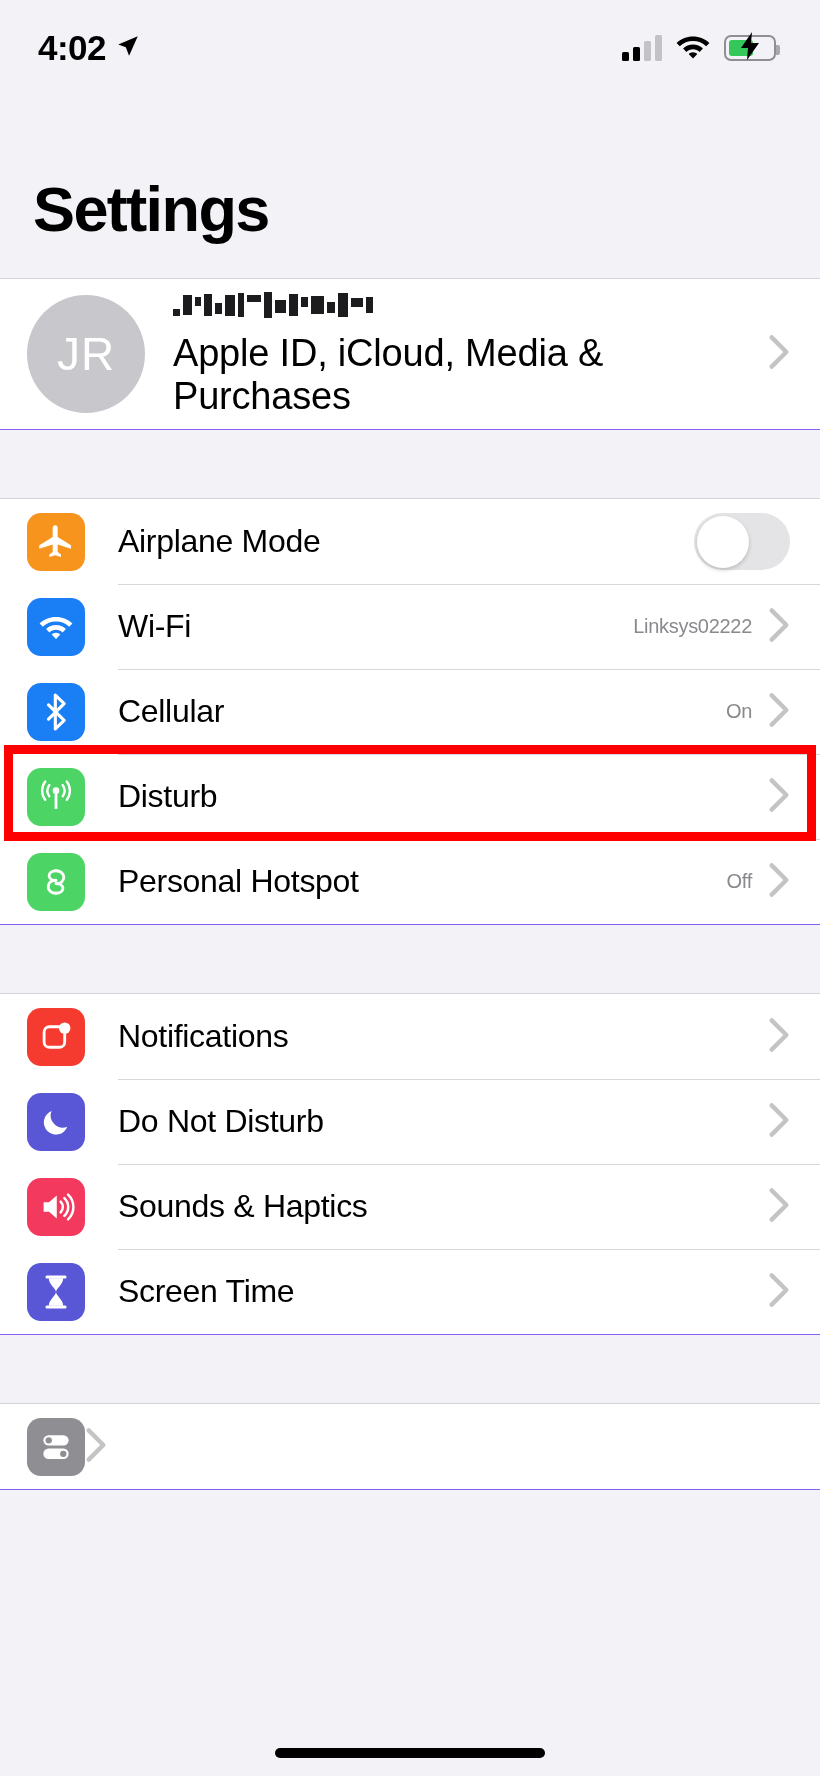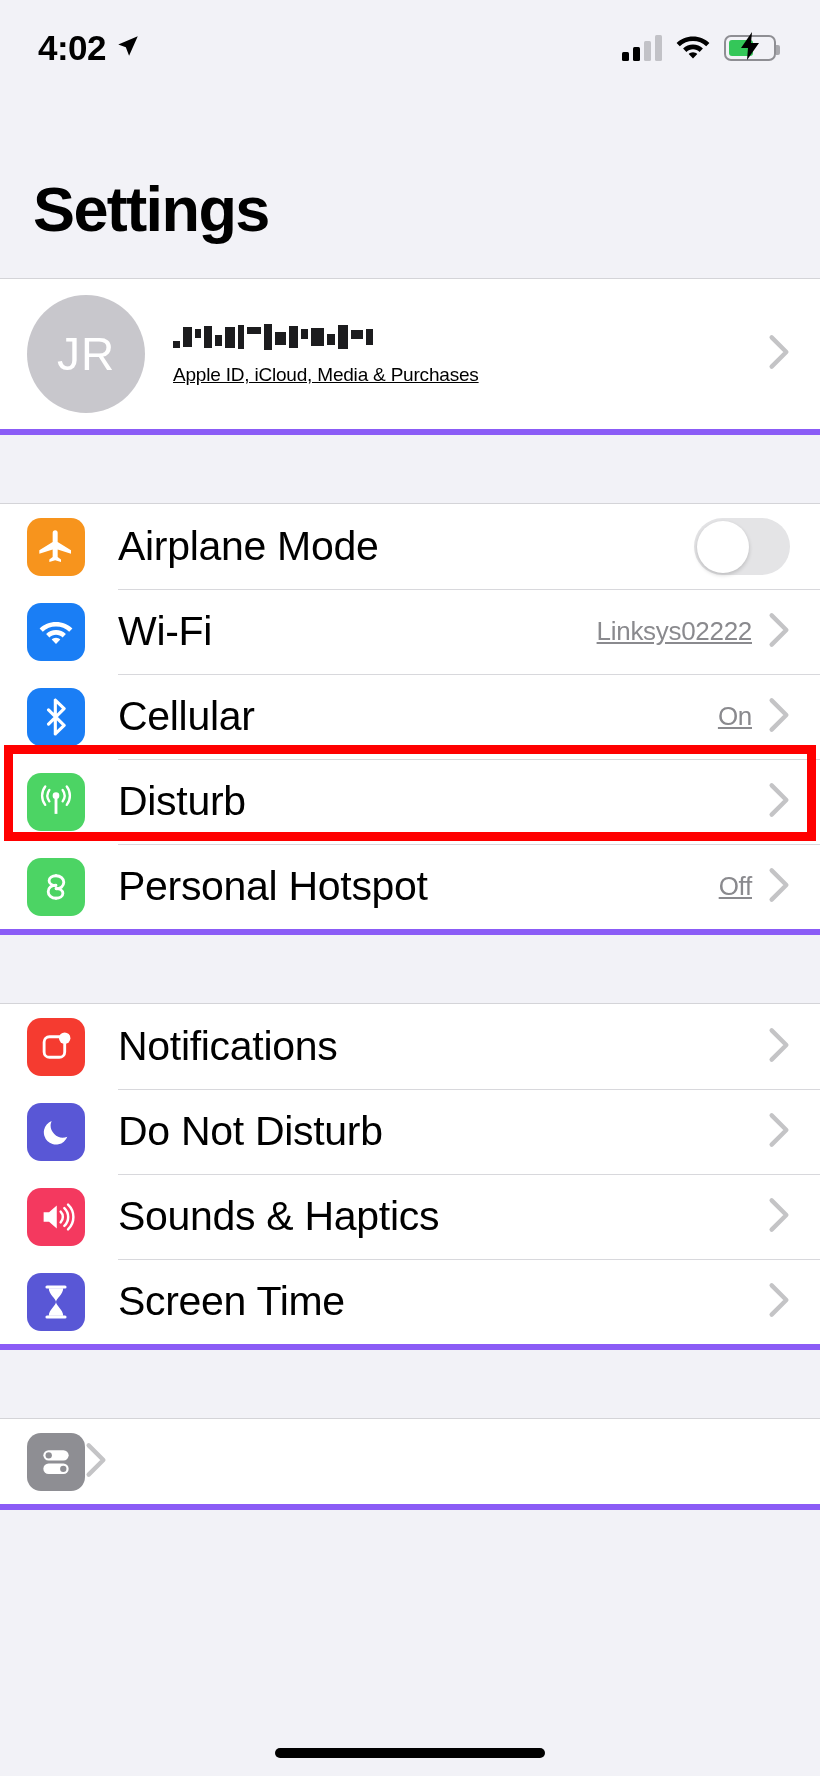--- a/index.html
+++ b/index.html
@@ -63,21 +63,21 @@
     position: absolute; top: 178px; left: 33px;
     font-size: 63px; font-weight: bold;
     letter-spacing: -1.6px; color: #000;
     line-height: 1;
   }
 
   
   .group {
     background: #fff;
     border-top: 1px solid #d4d4d8;
-    border-bottom: 6px solid #8b5cf6;
+    border-bottom: 1px solid #8b5cf6;
     width: 820px;
   }
   .gap { height: 68px; background: #f2f2f7; }
 
   
   .profile-row {
     display: flex; align-items: center;
     height: 150px; padding: 0 30px 0 27px;
     background: #fff;
   }
@@ -93,47 +93,46 @@
     overflow: hidden;
   }
   .redacted-name {
     display: flex; align-items: center; height: 30px; gap: 3px;
     filter: blur(0.4px);
   }
   .redacted-name span {
     display: block; background: #1c1c1e;
   }
   .profile-sub {
-    font-size: 19px; color: #000; letter-spacing: -0.2px; text-decoration: underline;
+    font-size: 38px; color: #000; letter-spacing: -0.2px;
   }
 
   
   .row {
     position: relative;
     display: flex; align-items: center;
     height: 85px; padding-left: 27px; padding-right: 30px;
     background: #fff;
   }
   .row + .row::before {
     content: ""; position: absolute; top: 0; left: 118px; right: 0;
     height: 1px; background: #d8d8dc;
   }
   .icon-box {
     width: 58px; height: 58px; border-radius: 14px;
     flex: 0 0 auto;
     display: flex; align-items: center; justify-content: center;
   }
   .row-label {
-    margin-left: 33px; font-size: 41px; color: #000;
+    margin-left: 33px; font-size: 32px; color: #000;
     letter-spacing: -0.3px; flex: 1 1 auto;
   }
   .row-value {
-    font-size: 26px; color: #8a8a8e; letter-spacing: -0.3px;
+    font-size: 20px; color: #8a8a8e; letter-spacing: -0.3px;
     margin-right: 16px;
-    text-decoration: underline;
   }
   .chevron { flex: 0 0 auto; }
 
   
   .toggle {
     width: 96px; height: 57px; border-radius: 29px;
     background: #e4e4e6; position: relative; flex: 0 0 auto;
   }
   .toggle .knob {
     position: absolute; top: 2.5px; left: 2.5px;

